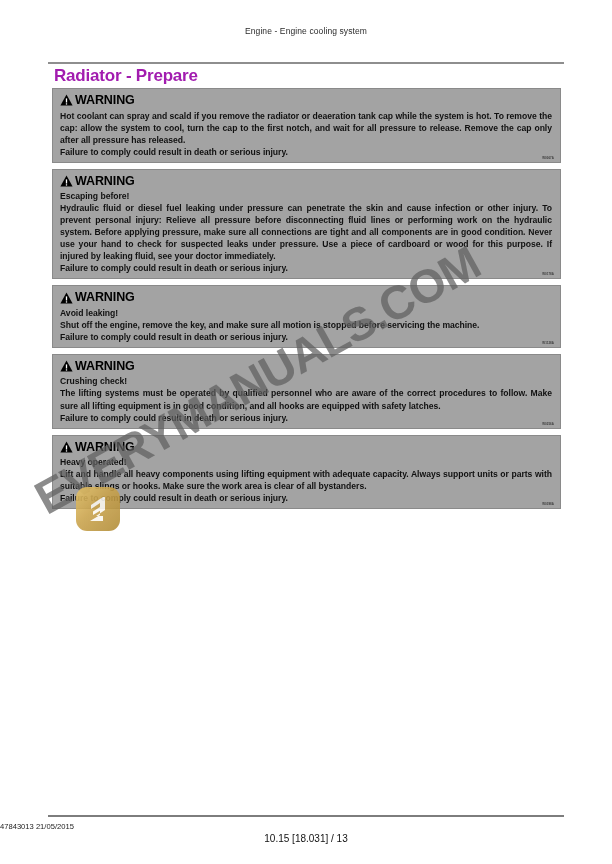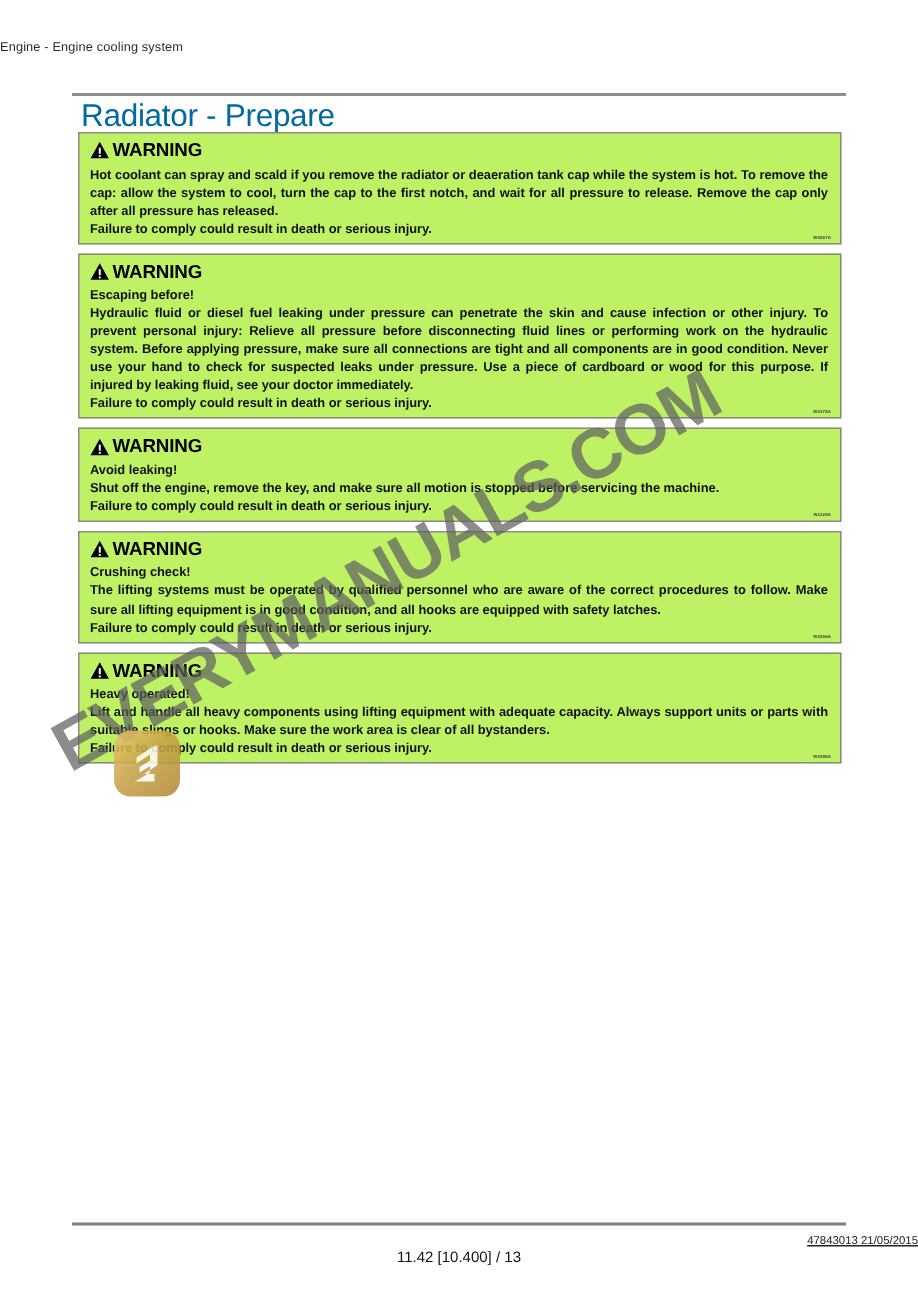--- a/index.html
+++ b/index.html
@@ -22,54 +22,55 @@
     width: 612px;
     height: 864px;
   }
 
   
   .running-header {
     position: absolute;
     top: 26px;
     left: 0;
     width: 612px;
+    text-align: center;
     font-size: 8.5px;
     color: #2b2b2b;
     letter-spacing: 0.1px;
   }
 
   
   .title-rule {
     position: absolute;
     top: 62px;
     left: 48px;
     width: 516px;
     height: 2px;
     background: #8e8e8e;
   }
   .page-title {
     position: absolute;
     top: 66px;
     left: 54px;
-    font-size: 21px;
-    font-weight: normal;
+    font-size: 17px;
+    font-weight: bold;
     letter-spacing: -0.2px;
-    color: #0369a1;
+    color: #a21caf;
   }
 
   
   .warnings {
     position: absolute;
     top: 88px;
     left: 52px;
     width: 509px;
   }
   .warning-box {
     border: 1.5px solid #8a8a8a;
-    background: #bef264;
+    background: #a3a3a3;
     margin-bottom: 6px;
     padding: 5px 8px 4px 7px;
     position: relative;
     box-sizing: border-box;
   }
   .warning-head {
     display: flex;
     align-items: center;
     gap: 2px;
     margin-bottom: 3px;
@@ -157,24 +158,23 @@
     left: 48px;
     width: 516px;
     height: 2px;
     background: #7d7d7d;
   }
   .footer-line1 {
     position: absolute;
     top: 822px;
     left: 0;
     width: 612px;
-    text-align: right;
+    text-align: left;
     font-size: 7.6px;
     color: #222222;
-    text-decoration: underline;
   }
   .footer-line2 {
     position: absolute;
     top: 833px;
     left: 0;
     width: 612px;
     text-align: center;
     font-size: 10px;
     color: #111111;
   }
@@ -281,15 +281,15 @@
     <div class="wm-text">EVERYMANUALS.COM</div>
     <div class="wm-logo">
       <svg width="30" height="30" viewBox="0 0 30 30">
         <path d="M20 3 L8 11 L8 15 L17 9 L17 13 L10 17.5 L10 21 L17 16.8 L17 21 L7 27 L20 27 L20 22 L13 22 L22 16 L22 3 Z" fill="#ffffff" opacity="0.92"></path>
       </svg>
     </div>
   </div>
 
   <div class="footer-rule"></div>
   <div class="footer-line1">47843013 21/05/2015</div>
-  <div class="footer-line2">11.42 [10.400] / 13</div>
+  <div class="footer-line2">10.15 [18.031] / 13</div>
 
 </div>
 
 </body></html>

